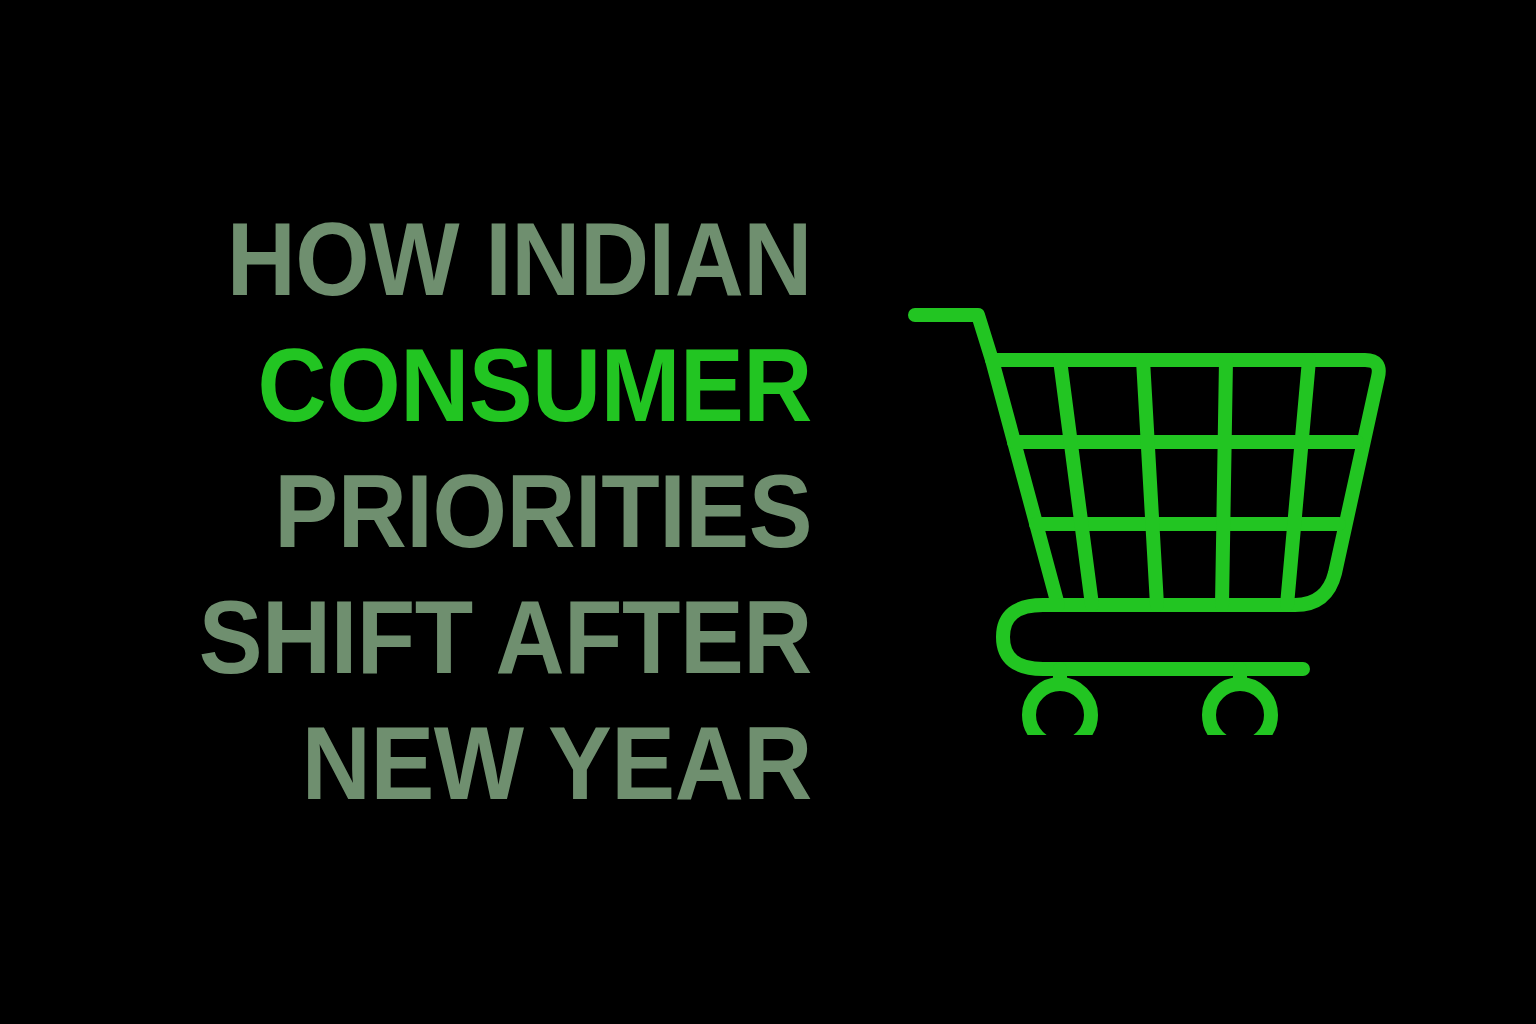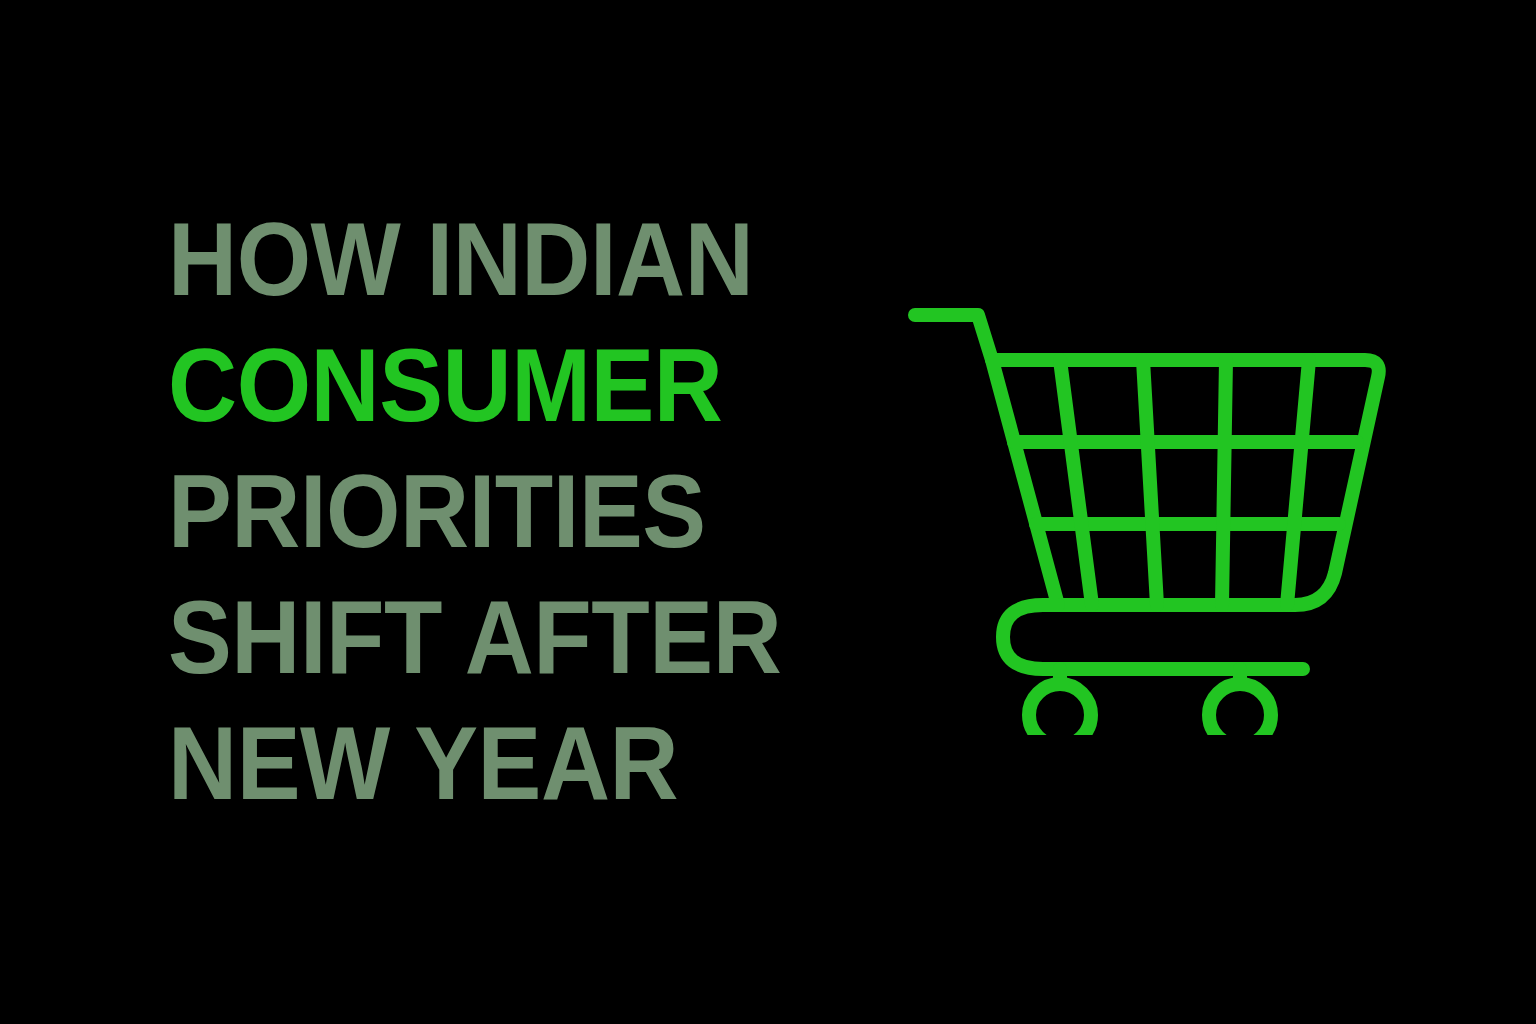--- a/index.html
+++ b/index.html
@@ -19,20 +19,21 @@
     height: 1024px;
     background: #000000;
   }
 
   
   #headline {
     position: absolute;
     left: 168px;
     top: 196px;
     width: 700px;
+    text-align: right;
   }
   .hl-line {
     display: block;
     font-family: "Liberation Sans Narrow", "Liberation Sans", sans-serif;
     font-weight: 700;
     font-size: 104px;
     line-height: 126px;
     letter-spacing: -0.5px;
     transform: scaleX(0.92);
     transform-origin: left center;

